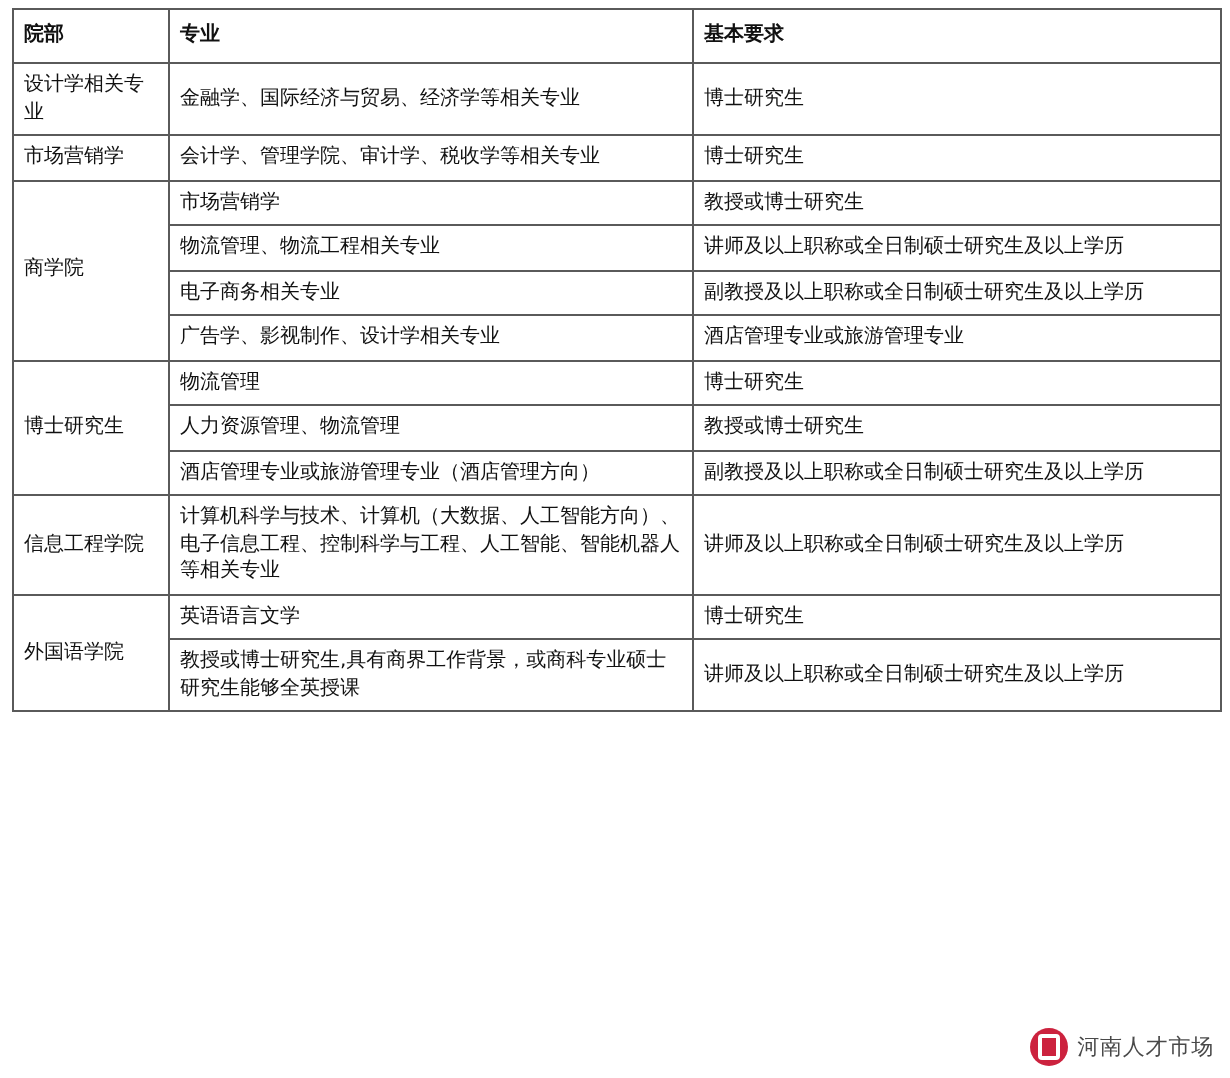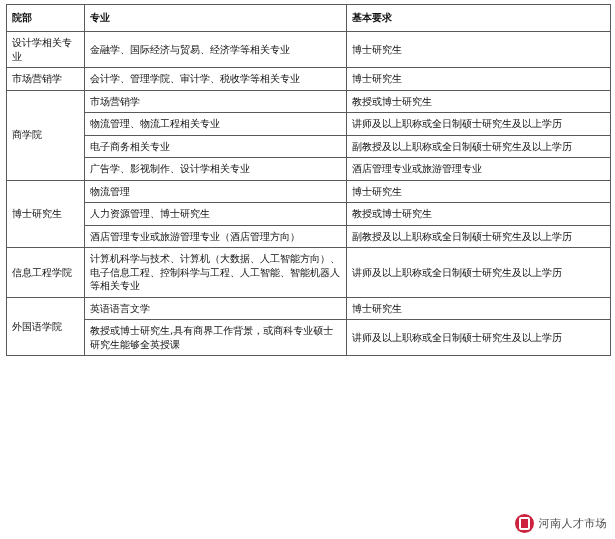--- a/index.html
+++ b/index.html
@@ -133,21 +133,21 @@
         <tr>
           <td class="major-cell">广告学、影视制作、设计学相关专业</td>
           <td class="req-cell">酒店管理专业或旅游管理专业</td>
         </tr>
         <tr>
           <td class="dept-cell" rowspan="3">博士研究生</td>
           <td class="major-cell">物流管理</td>
           <td class="req-cell">博士研究生</td>
         </tr>
         <tr>
-          <td class="major-cell">人力资源管理、博士研究生</td>
+          <td class="major-cell">人力资源管理、物流管理</td>
           <td class="req-cell">教授或博士研究生</td>
         </tr>
         <tr>
           <td class="major-cell">酒店管理专业或旅游管理专业（酒店管理方向）</td>
           <td class="req-cell">副教授及以上职称或全日制硕士研究生及以上学历</td>
         </tr>
         <tr>
           <td class="dept-cell" rowspan="1">信息工程学院</td>
           <td class="major-cell">计算机科学与技术、计算机（大数据、人工智能方向）、电子信息工程、控制科学与工程、人工智能、智能机器人等相关专业</td>
           <td class="req-cell">讲师及以上职称或全日制硕士研究生及以上学历</td>

